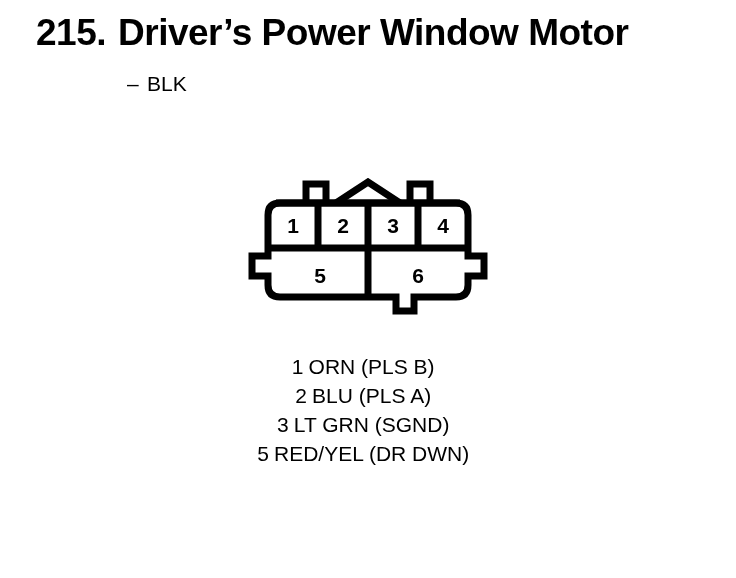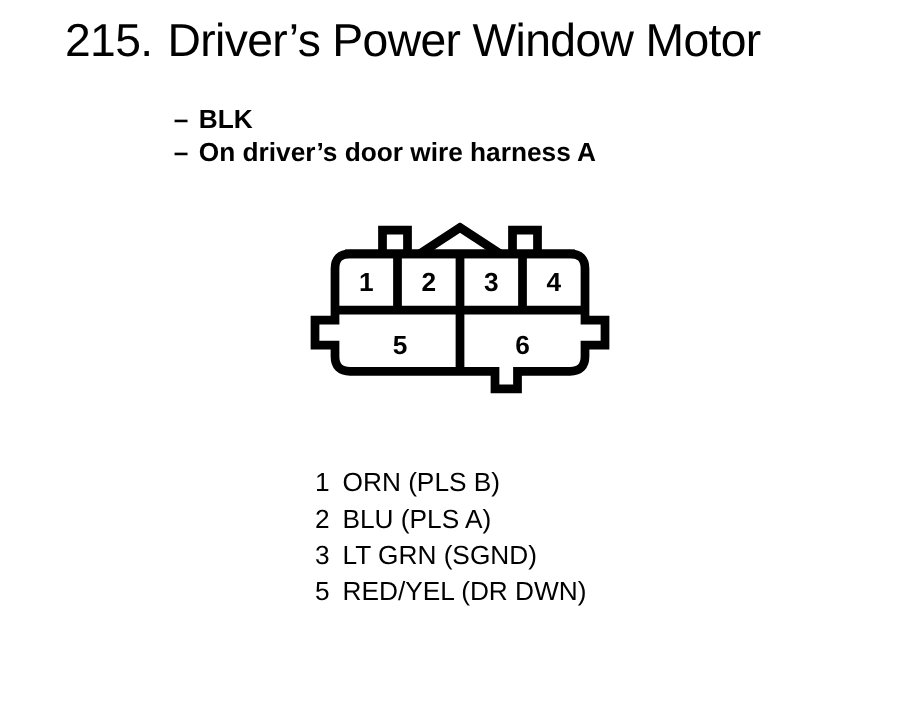--- a/index.html
+++ b/index.html
@@ -15,39 +15,37 @@
     font-family: "Liberation Sans", sans-serif;
     color: #000000;
   }
 
   
   .page-title {
     position: absolute;
     left: 36px;
     top: 14px;
     font-size: 37px;
-    font-weight: normal;
+    font-weight: bold;
     letter-spacing: -0.5px;
     white-space: nowrap;
     line-height: 1;
-    margin-left: 16px;
   }
   .page-title .title-num {
     margin-right: 12px;
   }
 
   
   .desc-list {
     position: absolute;
     left: 123px;
     top: 66px;
-    margin: 16px;
+    margin: 4px;
     padding: 0;
     list-style: none;
-    font-weight: bold;
   }
   .desc-item {
     font-size: 21px;
     line-height: 27px;
     white-space: nowrap;
   }
   .desc-dash {
     display: inline-block;
     width: 20px;
   }
@@ -67,24 +65,25 @@
     font-family: "Liberation Sans", sans-serif;
     font-size: 21px;
     font-weight: bold;
     fill: #000000;
   }
 
   
   .pin-legend {
     position: absolute;
     left: 252px;
-    top: 372px;
+    top: 352px;
     margin: 0;
     padding: 0;
     list-style: none;
+    text-align: center;
   }
   .legend-row {
     font-size: 21px;
     line-height: 29px;
     white-space: nowrap;
   }
   .legend-pin {
     display: inline-block;
     width: 22px;
   }
@@ -95,23 +94,20 @@
 </head>
 <body>
 
 <div class="page-title">
   <span class="title-num">215.</span><span>Driver’s Power Window Motor</span>
 </div>
 
 <ul class="desc-list">
   <li class="desc-item">
     <span class="desc-dash">–</span><span>BLK</span>
-  </li>
-  <li class="desc-item">
-    <span class="desc-dash">–</span><span>On driver’s door wire harness A</span>
   </li>
 </ul>
 
 <div class="connector-wrap">
   <svg class="connector-svg" width="250" height="155" viewBox="0 0 250 155">
 
     <g>
 
       <path d="M 32 25
                L 32 25

